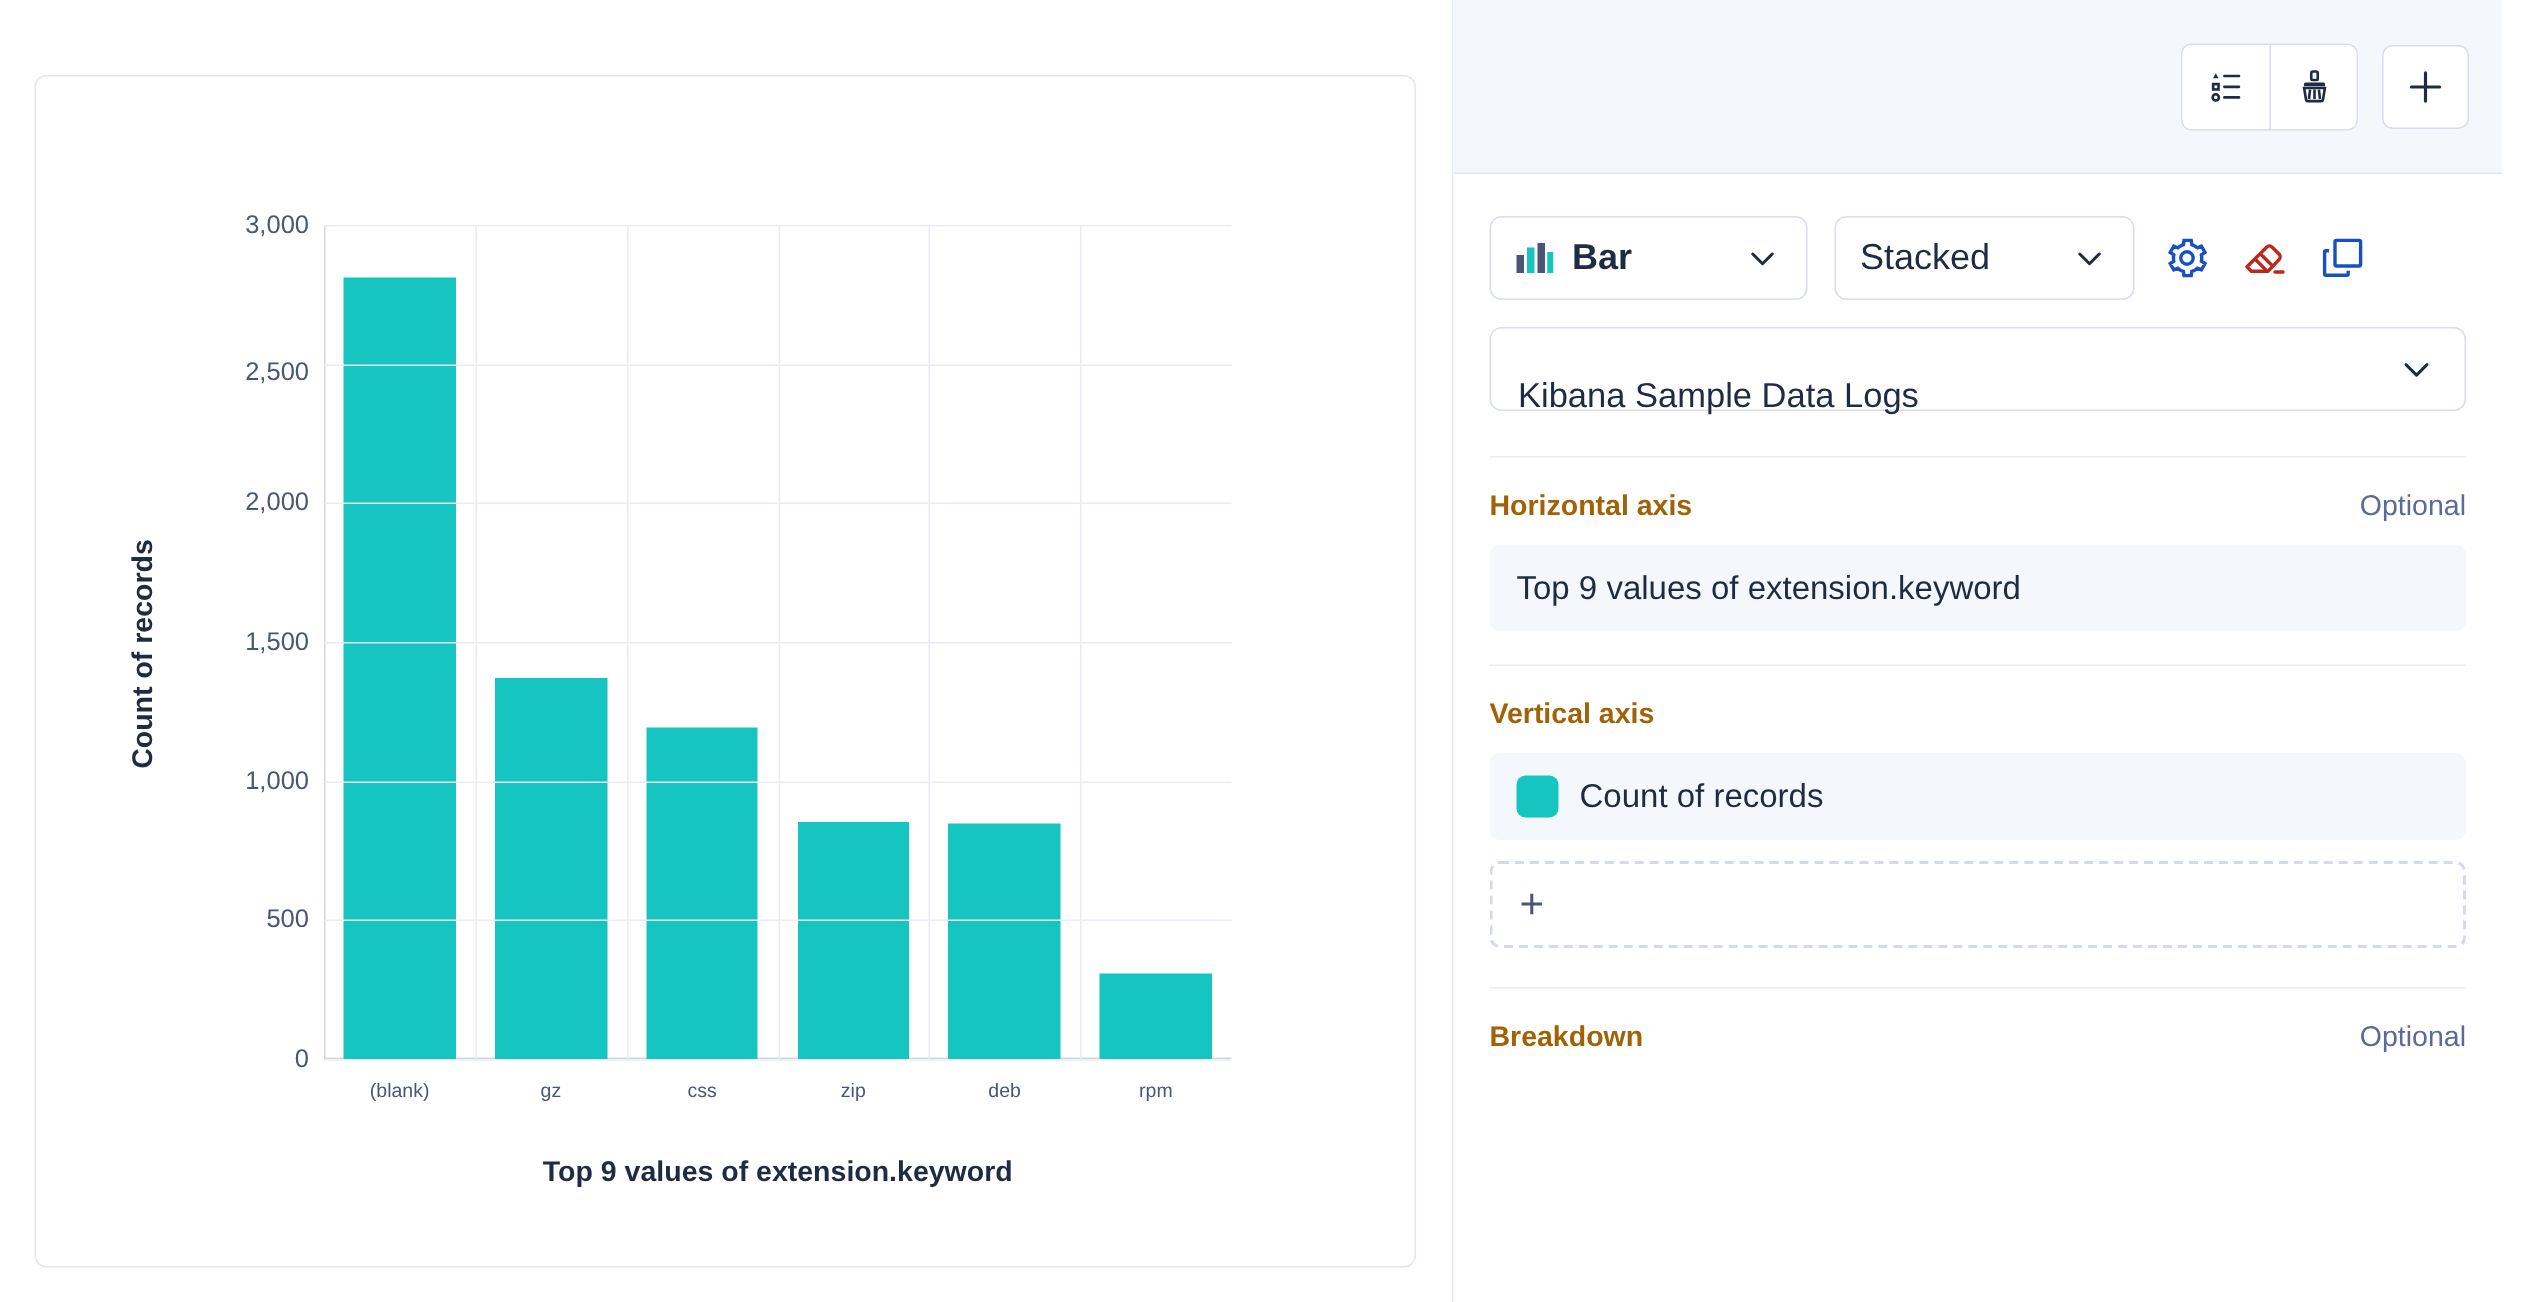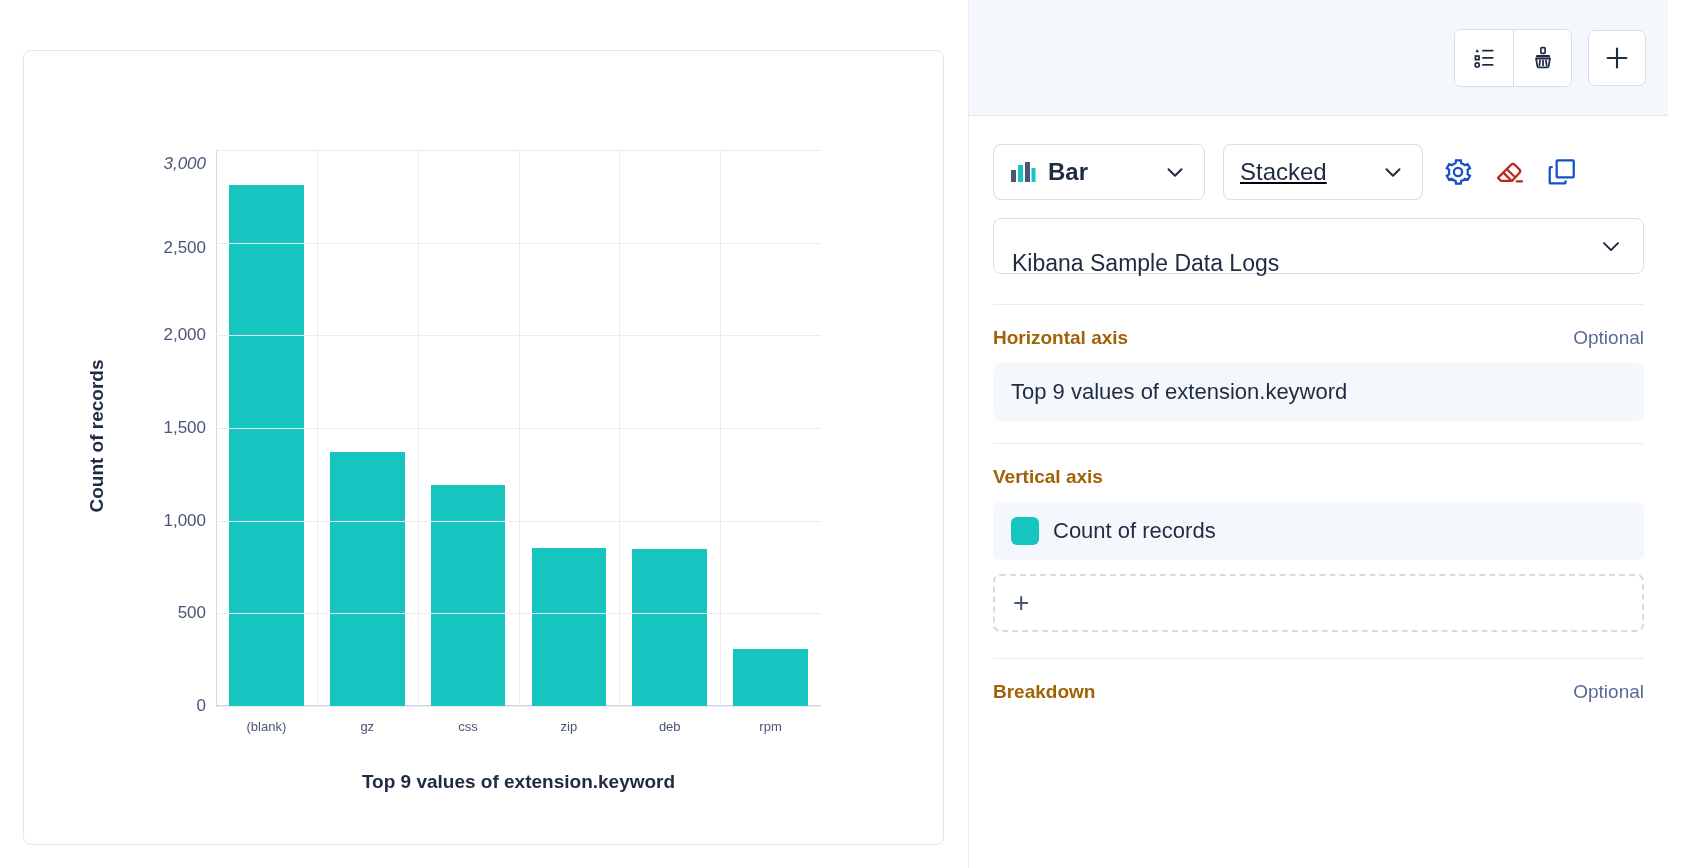--- a/index.html
+++ b/index.html
@@ -170,21 +170,21 @@
   .select-box {
     display: flex; align-items: center; gap: 12px;
     height: 56px;
     border: 1px solid #d8dded;
     border-radius: 8px;
     background: #ffffff;
     padding: 0 16px;
     cursor: pointer;
   }
   .select-box.chart-type { min-width: 212px; justify-content: center; }
-  .select-box.sub-type { min-width: 200px; text-decoration: underline; }
+  .select-box.sub-type { min-width: 200px; }
   .select-label {
     font-size: 24px; font-weight: bold; color: #1f2b42;
     flex: 1 1 auto;
   }
   .select-label.regular { font-weight: normal; }
   .chev { flex: 0 0 auto; }
   .icon-action { cursor: pointer; display: flex; align-items: center; justify-content: center; width: 34px; height: 34px; }
 
   .datasource {
     display: flex; align-items: center;
@@ -242,21 +242,21 @@
 
   <div class="workspace">
     <div class="chart-card">
       <div class="chart-inner">
 
         <div class="y-axis-title">
           <span>Count of records</span>
         </div>
 
         <div class="yticks" id="yticks">
-            <div class="ytick" style="top: 14px; font-style: italic;">3,000</div>
+            <div class="ytick" style="top: 0px;">3,000</div>
             <div class="ytick" style="top: 98px;">2,500</div>
             <div class="ytick" style="top: 185.333px;">2,000</div>
             <div class="ytick" style="top: 278px; margin-left: 36px;">1,500</div>
             <div class="ytick" style="top: 370.667px;">1,000</div>
             <div class="ytick" style="top: 463.333px;">500</div>
             <div class="ytick" style="top: 556px;">0</div>
           </div>
 
         <div class="plot" id="plot">
           <div class="axis-line-y"></div>

